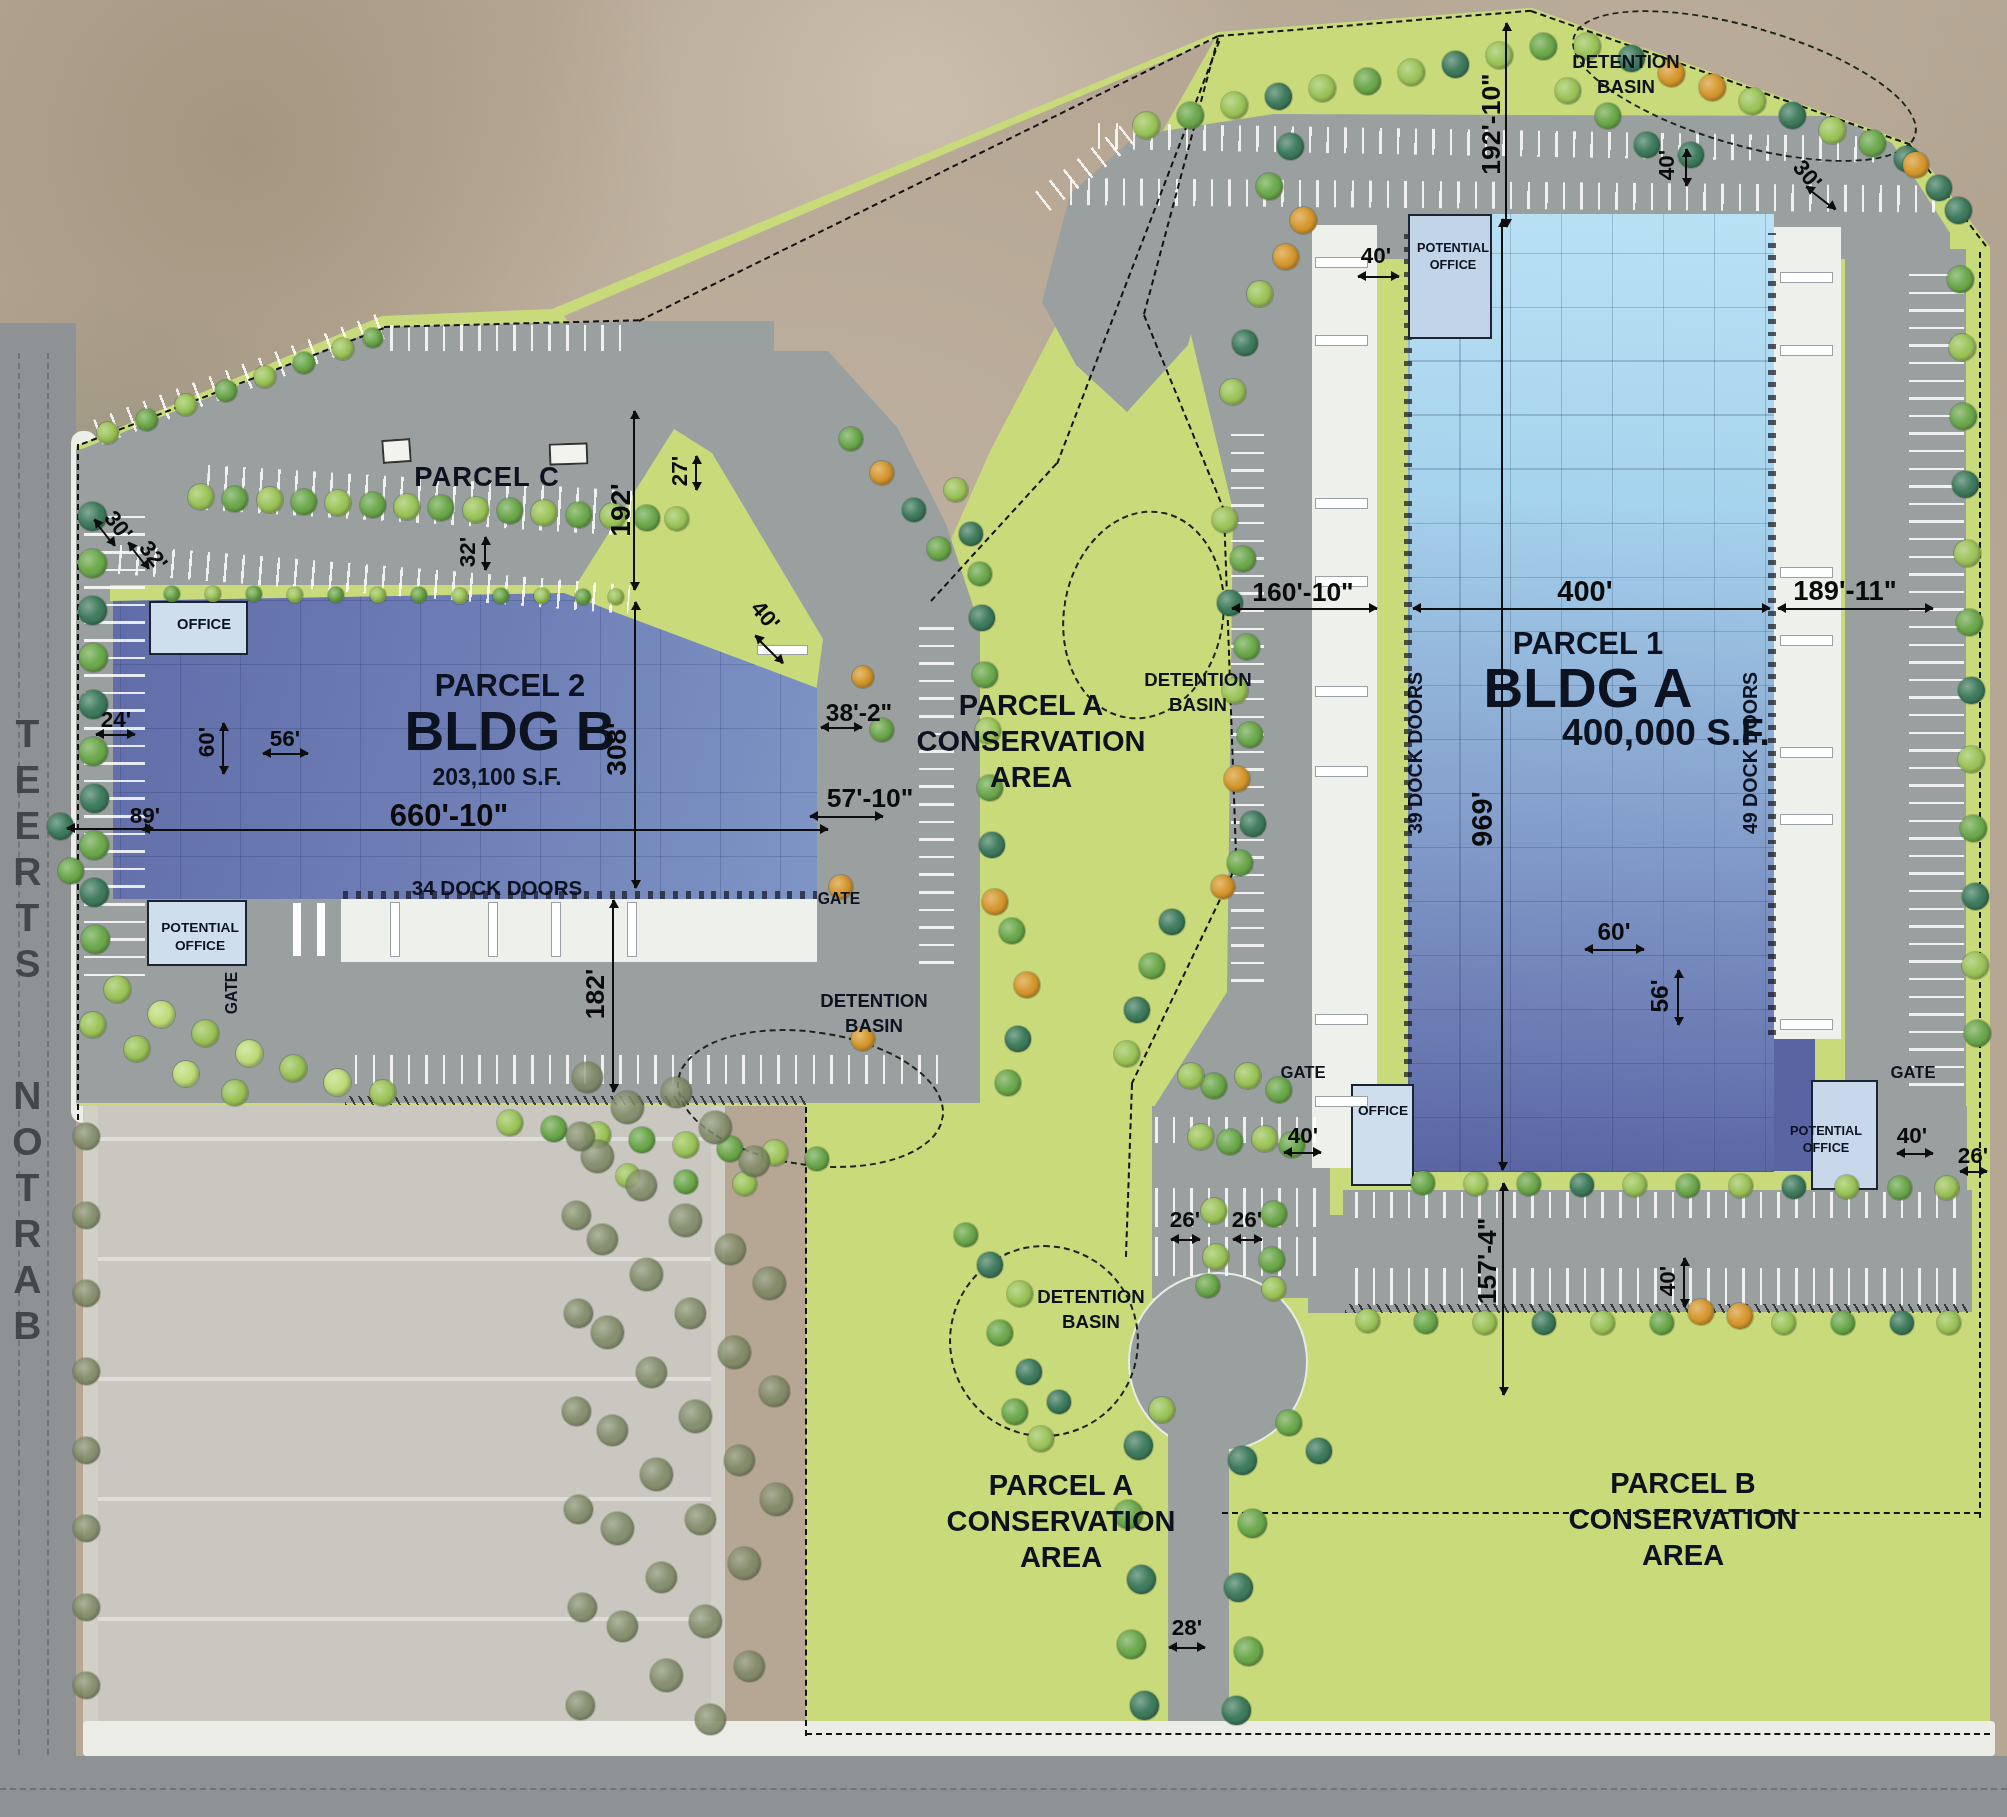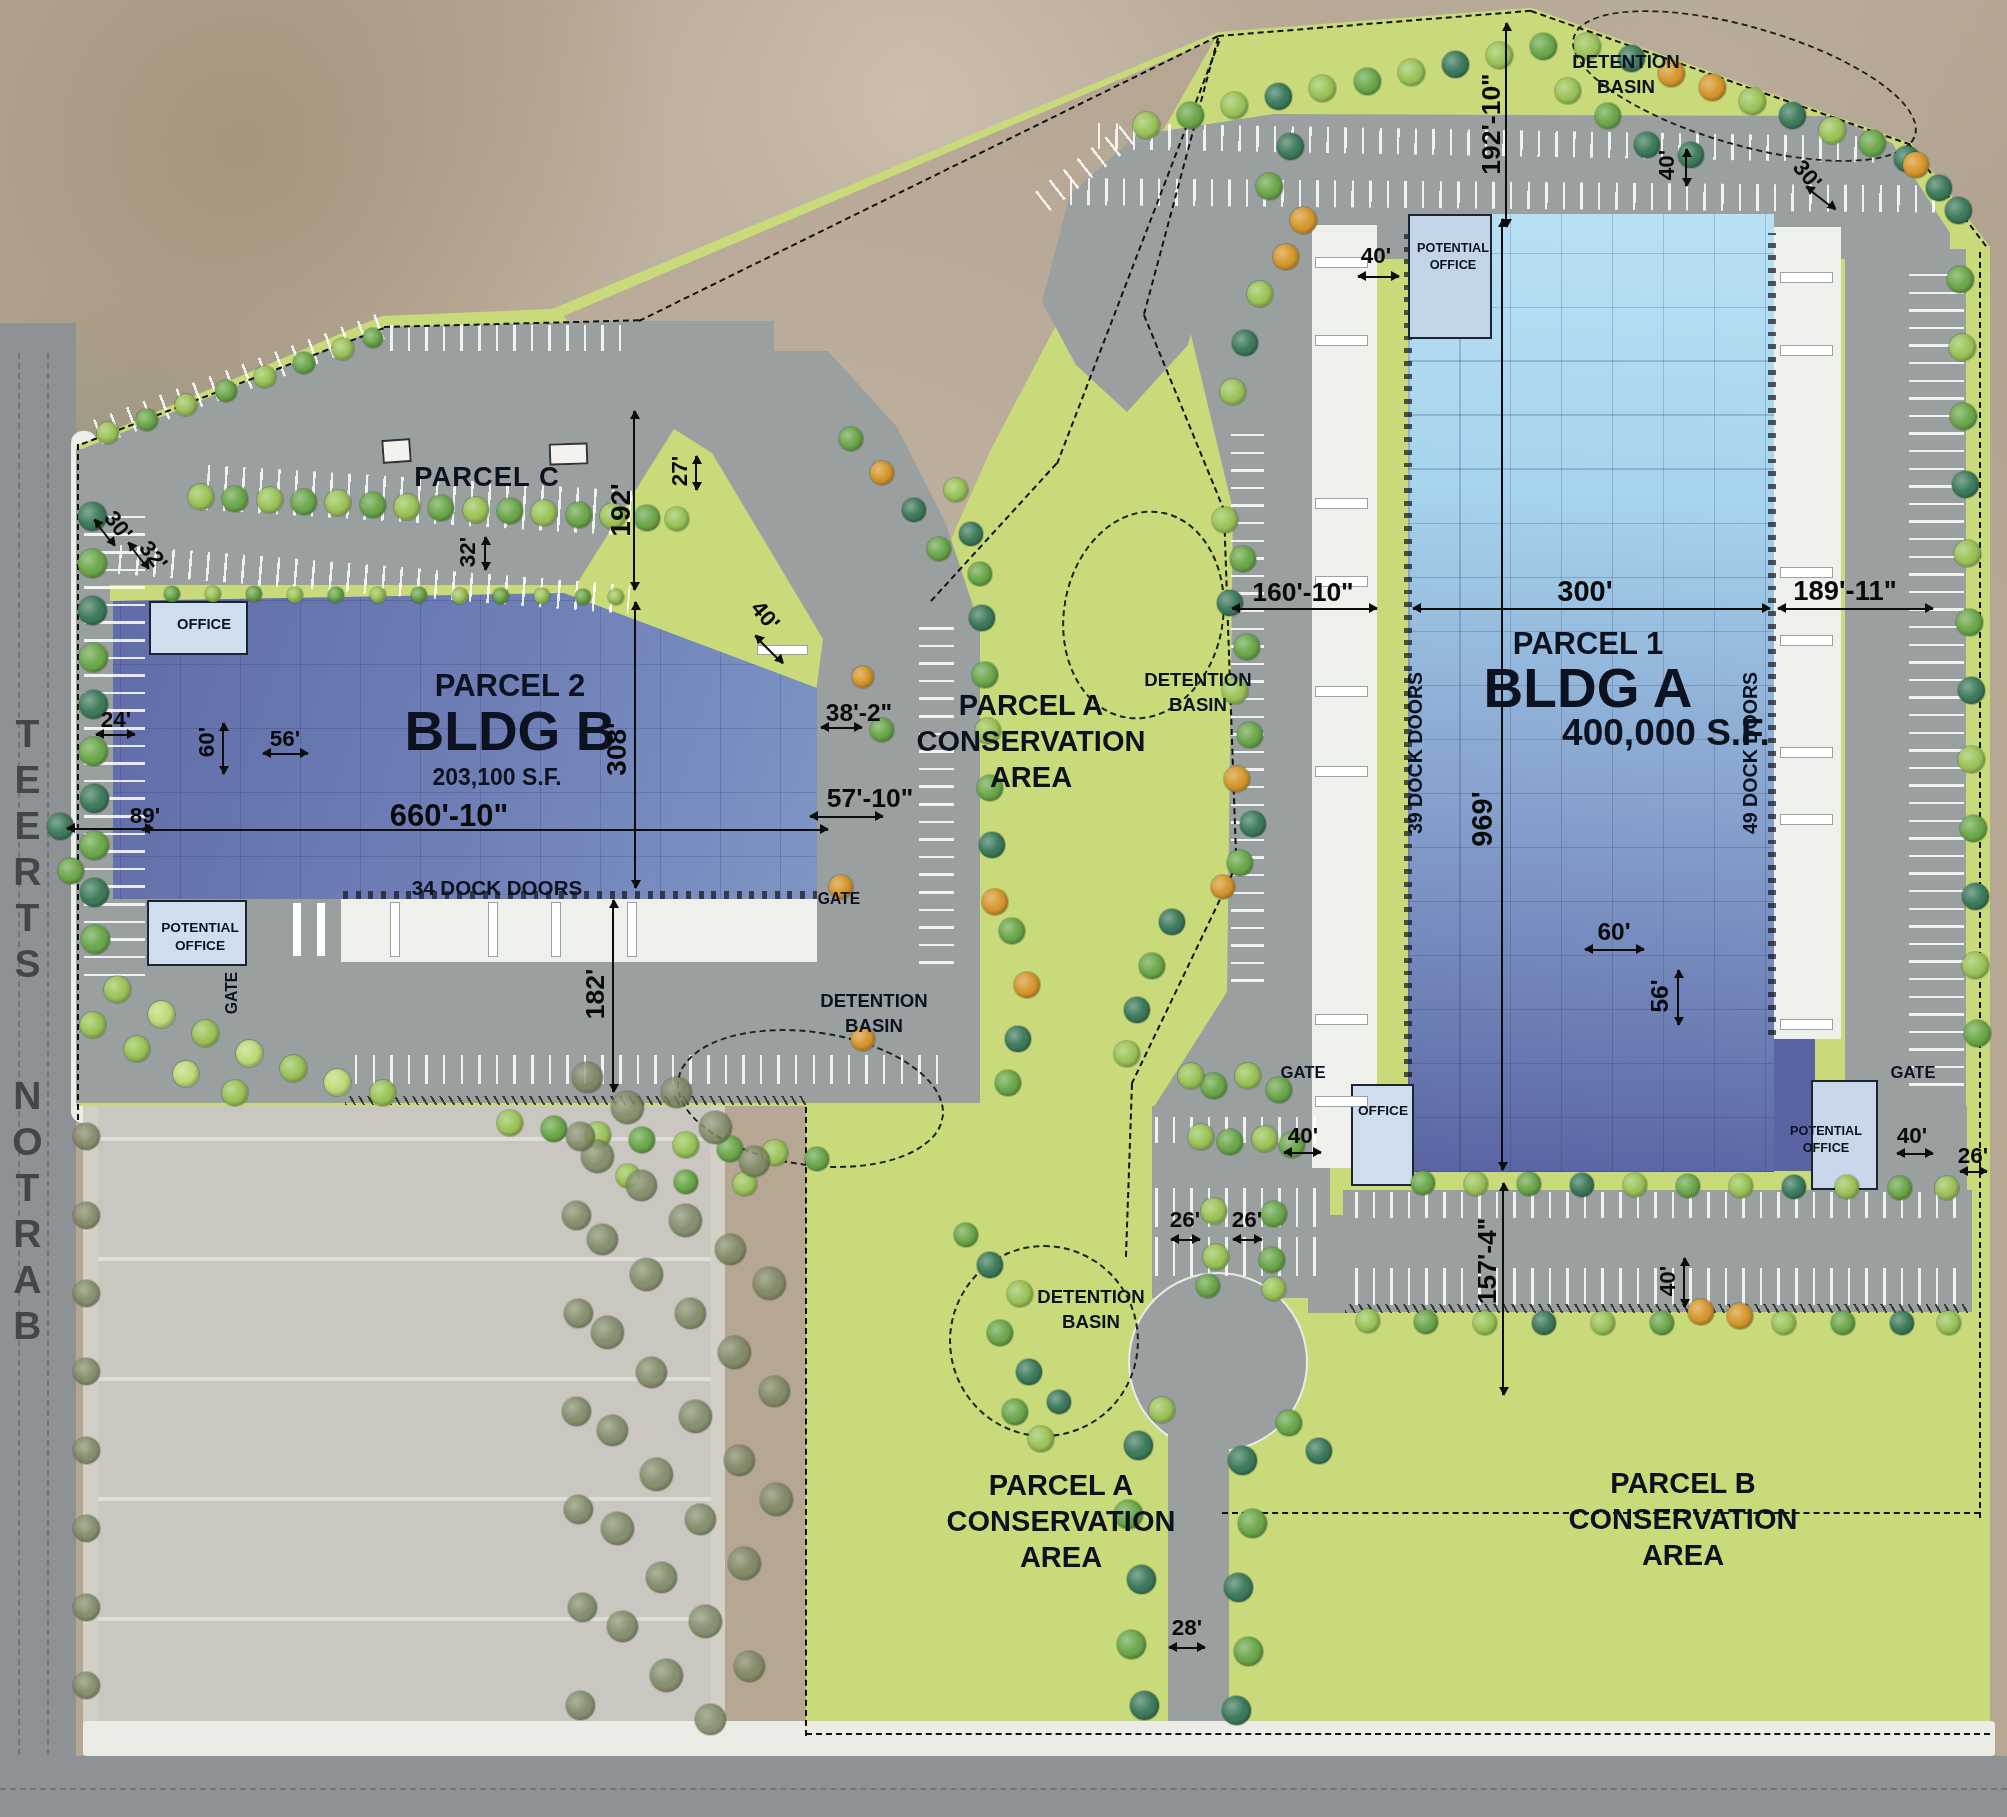--- a/index.html
+++ b/index.html
@@ -208,21 +208,21 @@
     <div class="abs dim" style="left: 112px; top: 816px; font-size: 22.5px; transform: translate(-50%, -50%); margin-left: 33px;">89'</div>
     <div class="abs dim" style="left: 207px; top: 742px; font-size: 22.5px; transform: translate(-50%, -50%) rotate(-90deg);">60'</div>
     <div class="abs dim" style="left: 285px; top: 739px; font-size: 22.5px; transform: translate(-50%, -50%);">56'</div>
     <div class="abs dim" style="left: 449px; top: 816px; font-size: 31px; transform: translate(-50%, -50%);">660'-10"</div>
     <div class="abs dim" style="left: 617px; top: 749px; font-size: 28px; transform: translate(-50%, -50%) rotate(-90deg);">308'</div>
     <div class="abs dim" style="left: 595px; top: 994px; font-size: 26.5px; transform: translate(-50%, -50%) rotate(-90deg);">182'</div>
     <div class="abs dim" style="left: 765px; top: 616px; font-size: 22.5px; transform: translate(-50%, -50%) rotate(50deg);">40'</div>
     <div class="abs dim" style="left: 859px; top: 713px; font-size: 24.5px; transform: translate(-50%, -50%);">38'-2"</div>
     <div class="abs dim" style="left: 870px; top: 798px; font-size: 26.5px; transform: translate(-50%, -50%);">57'-10"</div>
     <div class="abs dim" style="left: 1303px; top: 592px; font-size: 26.5px; transform: translate(-50%, -50%);">160'-10"</div>
-    <div class="abs dim" style="left: 1585px; top: 591px; font-size: 29px; transform: translate(-50%, -50%);">300'</div>
+    <div class="abs dim" style="left: 1585px; top: 591px; font-size: 29px; transform: translate(-50%, -50%);">400'</div>
     <div class="abs dim" style="left: 1845px; top: 591px; font-size: 27.4px; transform: translate(-50%, -50%);">189'-11"</div>
     <div class="abs dim" style="left: 1491px; top: 124px; font-size: 26.5px; transform: translate(-50%, -50%) rotate(-90deg);">192'-10"</div>
     <div class="abs dim" style="left: 1376px; top: 256px; font-size: 22.5px; transform: translate(-50%, -50%);">40'</div>
     <div class="abs dim" style="left: 1667px; top: 165px; font-size: 22.5px; transform: translate(-50%, -50%) rotate(-90deg);">40'</div>
     <div class="abs dim" style="left: 1807px; top: 175px; font-size: 22.5px; transform: translate(-50%, -50%) rotate(50deg);">30'</div>
     <div class="abs dim" style="left: 1482px; top: 819px; font-size: 29px; transform: translate(-50%, -50%) rotate(-90deg);">969'</div>
     <div class="abs dim" style="left: 1614px; top: 932px; font-size: 24.5px; transform: translate(-50%, -50%);">60'</div>
     <div class="abs dim" style="left: 1660px; top: 996px; font-size: 24.5px; transform: translate(-50%, -50%) rotate(-90deg);">56'</div>
     <div class="abs dim" style="left: 1303px; top: 1136px; font-size: 22.5px; transform: translate(-50%, -50%);">40'</div>
     <div class="abs dim" style="left: 1185px; top: 1220px; font-size: 22.5px; transform: translate(-50%, -50%);">26'</div>

